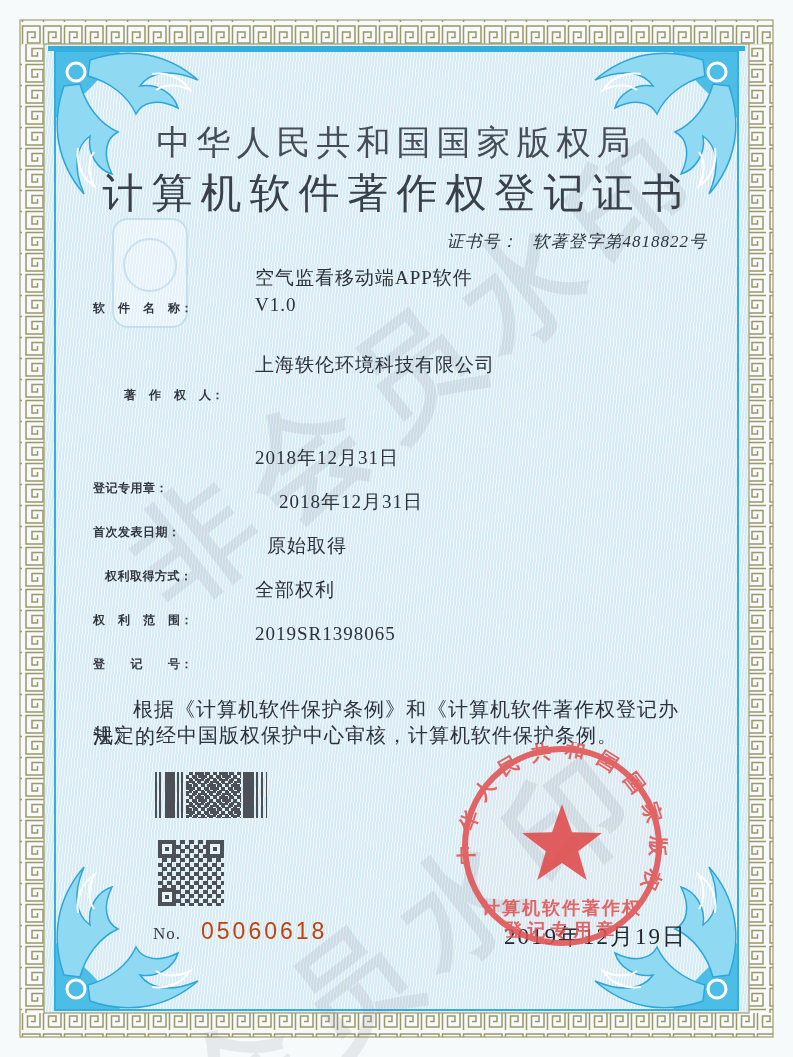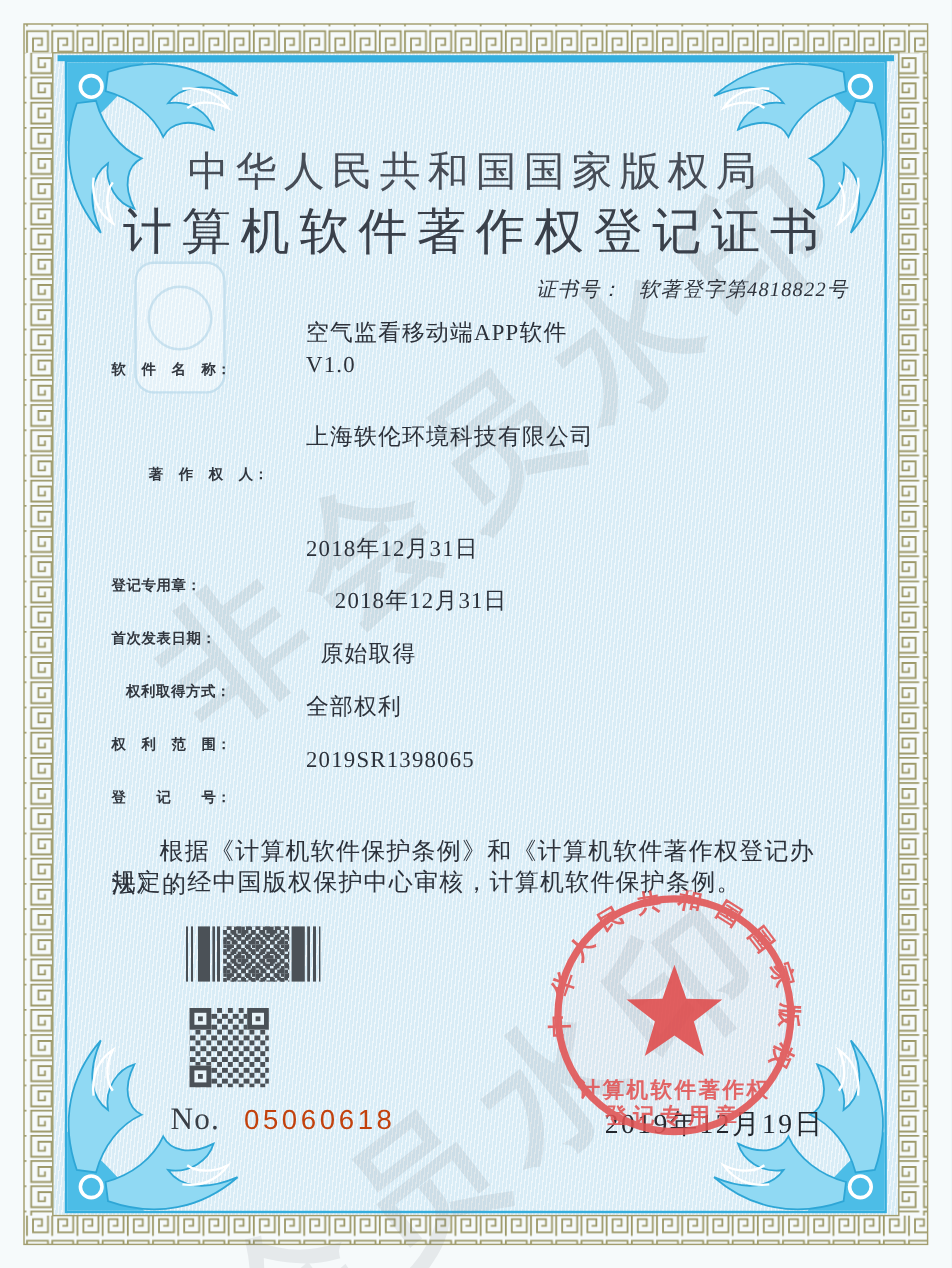--- a/index.html
+++ b/index.html
@@ -68,21 +68,21 @@
   .bc-t2{width:11px;background:#4b5157;margin-left:2px;}
   .bc-s3{width:12px;margin-left:2px;background:repeating-linear-gradient(90deg,#4b5157 0 2px,transparent 2px 5px);}
   .qr{
     position:absolute;left:158px;top:840px;width:66px;height:66px;z-index:3;
     background:conic-gradient(#4b5157 25%,transparent 0 50%,#4b5157 0 75%,transparent 0) 0 0/9px 9px;
   }
   .finder{position:absolute;width:18px;height:18px;border:4px solid #4b5157;background:#e9f4f9;box-sizing:border-box;}
   .finder::after{content:"";position:absolute;left:3px;top:3px;width:4px;height:4px;background:#4b5157;}
   .f-tl{left:0;top:0;} .f-tr{right:0;top:0;} .f-bl{left:0;bottom:0;}
   .serial{position:absolute;left:142px;top:918px;z-index:3;display:flex;align-items:baseline;}
-  .serial .no{font-size:26px;color:#3a3f46;letter-spacing:1px;}
+  .serial .no{font-size:17px;color:#3a3f46;letter-spacing:1px;margin-left:11px;}
   .serial .num{
     margin-left:20px;font-family:Liberation Sans, sans-serif;
     font-size:23px;color:#c2410c;letter-spacing:3px;
   }
   .issue-date{
     position:absolute;left:504px;top:921px;z-index:6;font-size:23px;color:#22262d;
     letter-spacing:2px;font-weight:500;
   }
   svg.seal{position:absolute;left:452px;top:742px;z-index:5;opacity:.88;}
 </style>

